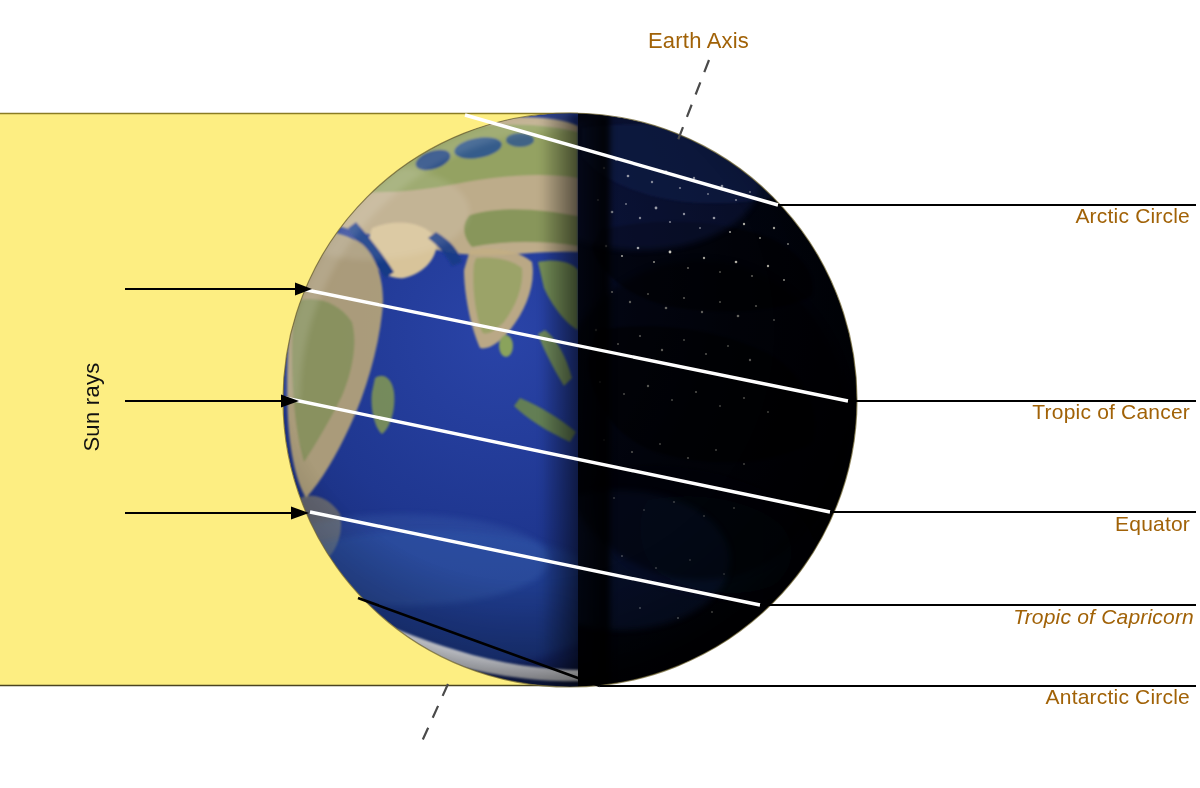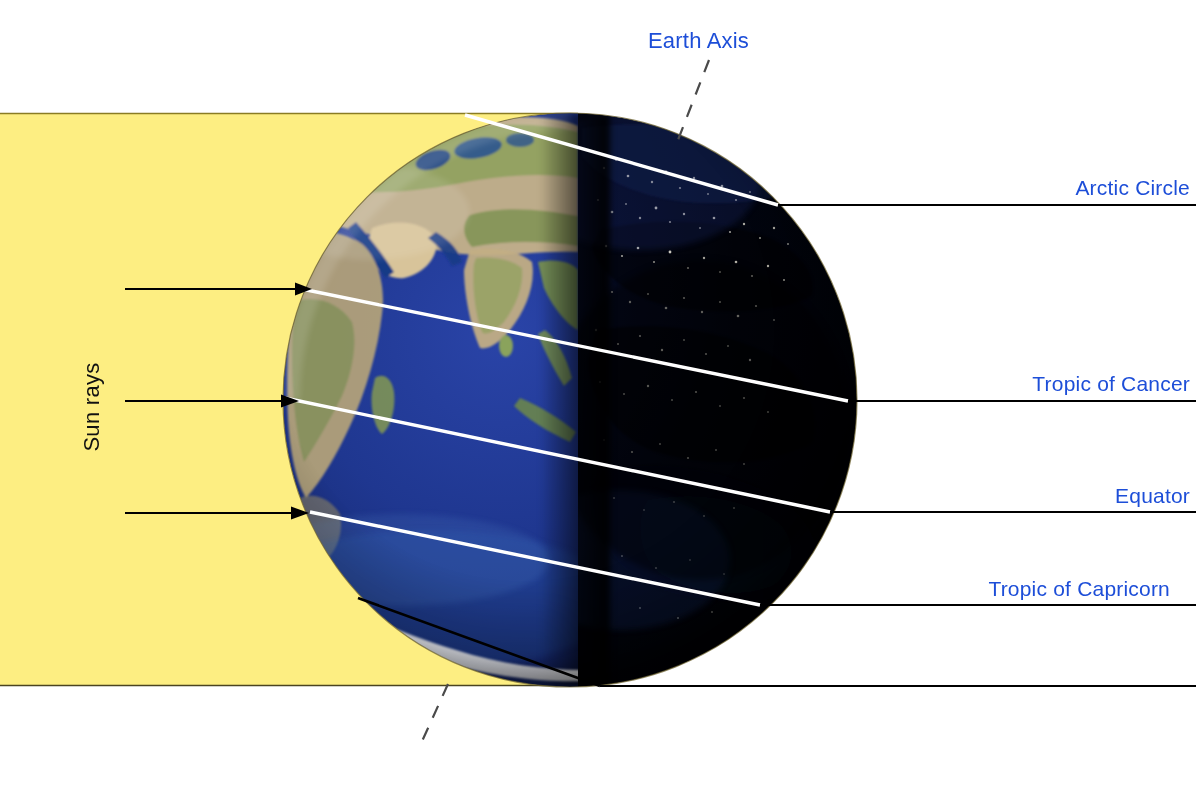--- a/index.html
+++ b/index.html
@@ -9,25 +9,25 @@
     background:#ffffff;
     font-family:"Liberation Sans", sans-serif;
     overflow:hidden;
   }
   #stage{position:relative;width:1200px;height:788px;background:#fff;}
   #stage svg{position:absolute;left:0;top:0;}
   .lbl{
     position:absolute;
     font-family:"Liberation Sans", sans-serif;
     font-size:21px;
-    color:#1d4ed8;
+    color:#a16207;
     white-space:nowrap;
     letter-spacing:0.2px;
   }
-  .lbl-right{text-align:right;}
+  .lbl-right{text-align:right;margin-top:28px;}
   #sun-rays-label{
     position:absolute;
     left:-8px;
     top:394px;
     width:200px;
     text-align:center;
     transform-origin:center center;
     transform:rotate(-90deg);
     font-size:22px;
     letter-spacing:0.3px;
@@ -344,16 +344,17 @@
   <div id="earth-axis-label" class="lbl">Earth Axis</div>
 
   <div id="sun-rays-label" class="lbl">Sun rays</div>
 
   <div class="lbl lbl-right" style="left:835px;top:176px;width:355px;">Arctic Circle</div>
 
   <div class="lbl lbl-right" style="left:835px;top:484px;width:355px;">Equator</div>
 
   <div class="lbl lbl-right" style="left:835px;top:372px;width:355px;">Tropic of Cancer</div>
 
-  <div class="lbl lbl-right" style="left:815px;top:577px;width:355px;">Tropic of Capricorn</div>
-
+  <div class="lbl lbl-right" style="left:839px;top:577px;width:355px;font-style:italic;">Tropic of Capricorn</div>
+
+  <div class="lbl lbl-right" style="left:835px;top:657px;width:355px;">Antarctic Circle</div>
 
 </div>
 
 </body></html>

